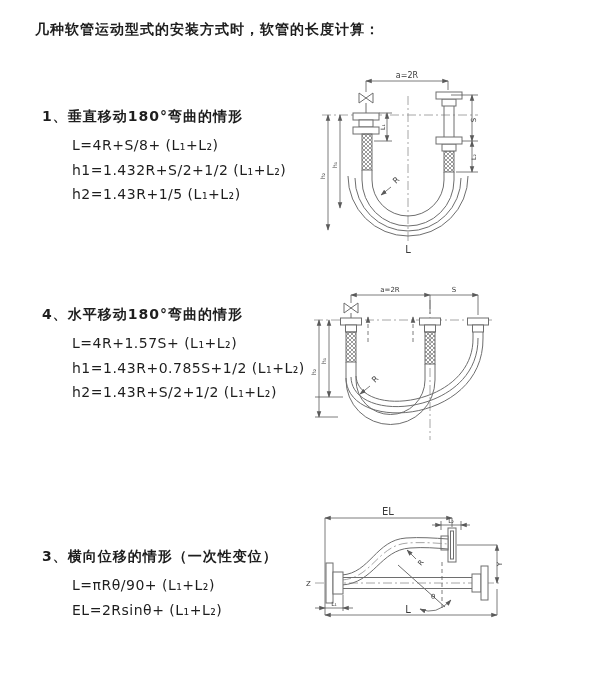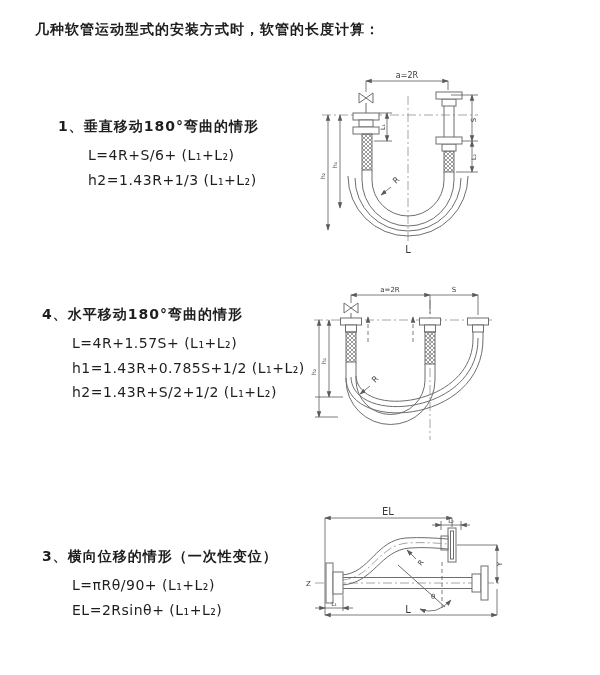--- a/index.html
+++ b/index.html
@@ -3,43 +3,44 @@
 <meta charset="utf-8">
 <style>
   html,body{margin:0;padding:0;background:#e8e8e8;}
   .page{position:relative;width:600px;height:675px;background:#ffffff;overflow:hidden;
         font-family:"DejaVu Sans","Liberation Sans",sans-serif;color:#1e1e1e;}
   .title{position:absolute;left:35px;top:21px;font-size:14px;font-weight:bold;letter-spacing:1px;}
   .sec{position:absolute;left:42px;}
   .sec h2{margin:0;font-size:14px;font-weight:bold;letter-spacing:1px;}
   .formulas{margin-top:7px;padding-left:30px;}
   .formula{font-size:14px;line-height:24.5px;letter-spacing:.5px;white-space:pre;}
-  .s1{top:118px;margin-left:16px;} .s2{top:306px;} .s3{top:524px;margin-top:24px;}
+  .s1{top:108px;} .s2{top:306px;} .s3{top:524px;margin-top:24px;}
   .diag{position:absolute;}
   .d1{left:298px;top:68px;} .d2{left:306px;top:284px;} .d3{left:300px;top:503px;}
   svg .ln{fill:none;stroke:#6e6e6e;stroke-width:1;}
   svg .fl{fill:#ffffff;stroke:#6e6e6e;stroke-width:1;}
   svg .cl{fill:none;stroke:#8f8f8f;stroke-width:.8;stroke-dasharray:9 3 2 3;}
   svg .dim{fill:none;stroke:#5a5a5a;stroke-width:.8;}
   svg .dsh{fill:none;stroke:#5a5a5a;stroke-width:.8;stroke-dasharray:4 3;}
   svg text{fill:#3a3a3a;font-size:7px;font-family:"DejaVu Sans",sans-serif;}
   svg text.big{font-size:10px;} svg text.mid{font-size:8px;} svg text.tiny{font-size:6px;}
 </style>
 </head>
 <body>
 
 <div class="page">
 
   <div class="title">几种软管运动型式的安装方式时，软管的长度计算：</div>
 
   <div class="sec s1">
     <h2>1、垂直移动180°弯曲的情形</h2>
     <div class="formulas">
-      <div class="formula">L=4R+S/6+ (L₁+L₂)</div>
-      <div class="formula">h2=1.43R+1/3 (L₁+L₂)</div>
+      <div class="formula">L=4R+S/8+ (L₁+L₂)</div>
+      <div class="formula">h1=1.432R+S/2+1/2 (L₁+L₂)</div>
+      <div class="formula">h2=1.43R+1/5 (L₁+L₂)</div>
     </div>
   </div>
 
   <svg class="diag d1" width="250" height="190" viewBox="0 0 250 190">
     <defs>
       <pattern id="hp1" width="4" height="4" patternUnits="userSpaceOnUse">
         <path d="M0,0L4,4 M4,0L0,4" stroke="#707070" stroke-width="0.7"></path>
       </pattern>
       <marker id="ar1" viewBox="0 0 10 10" refX="9" refY="5" markerWidth="8" markerHeight="8" orient="auto-start-reverse">
           <path d="M0,1.5L10,5L0,8.5z" fill="#5a5a5a"></path>

